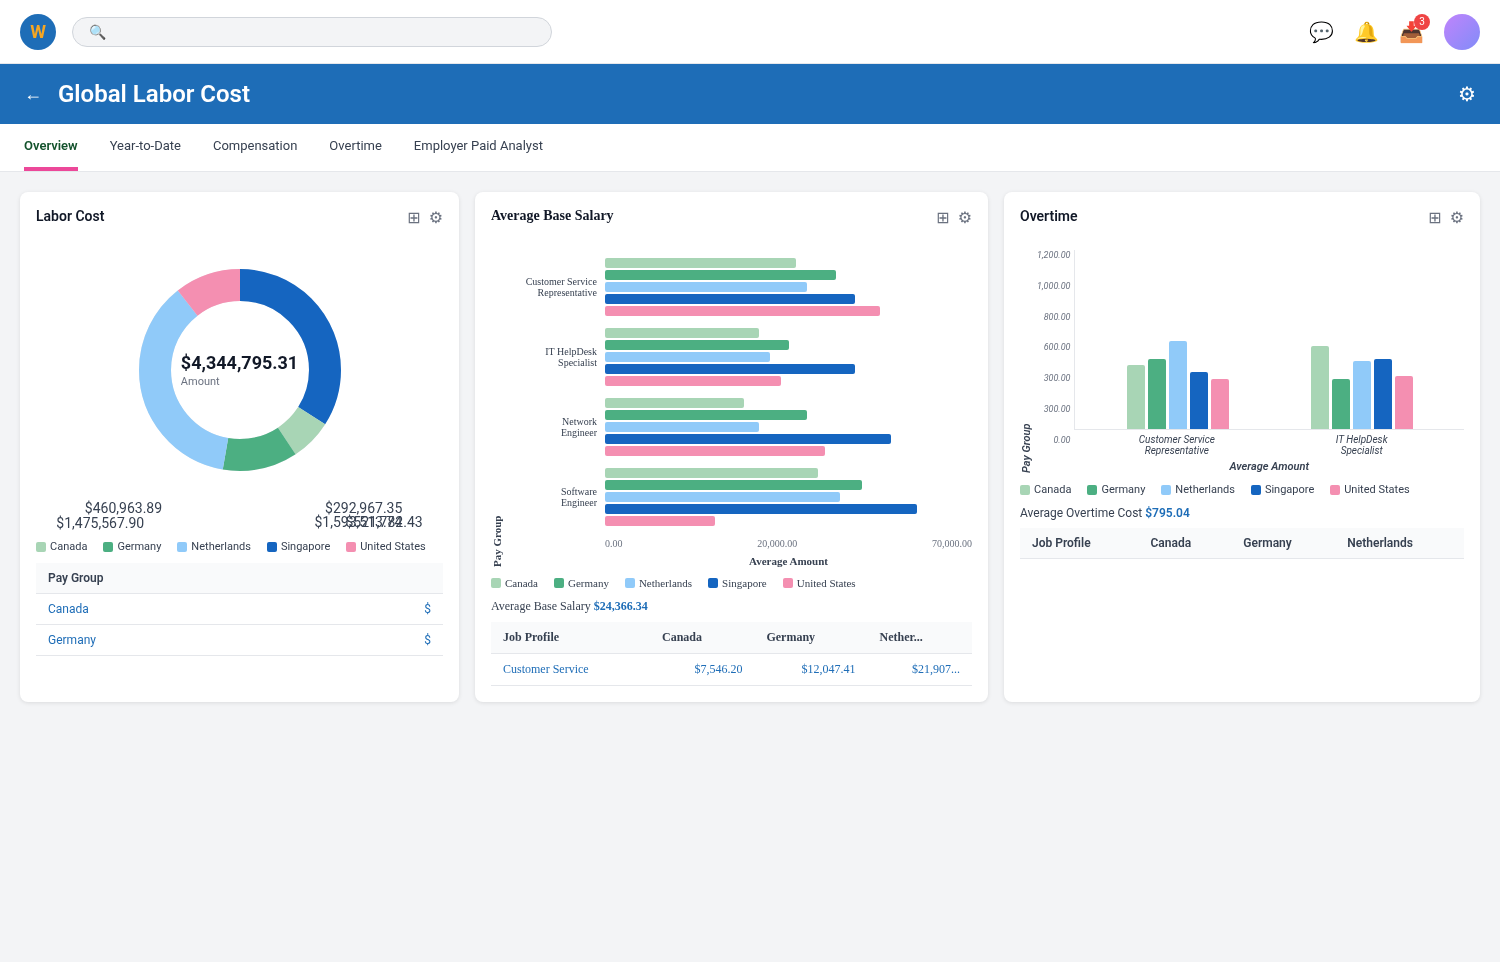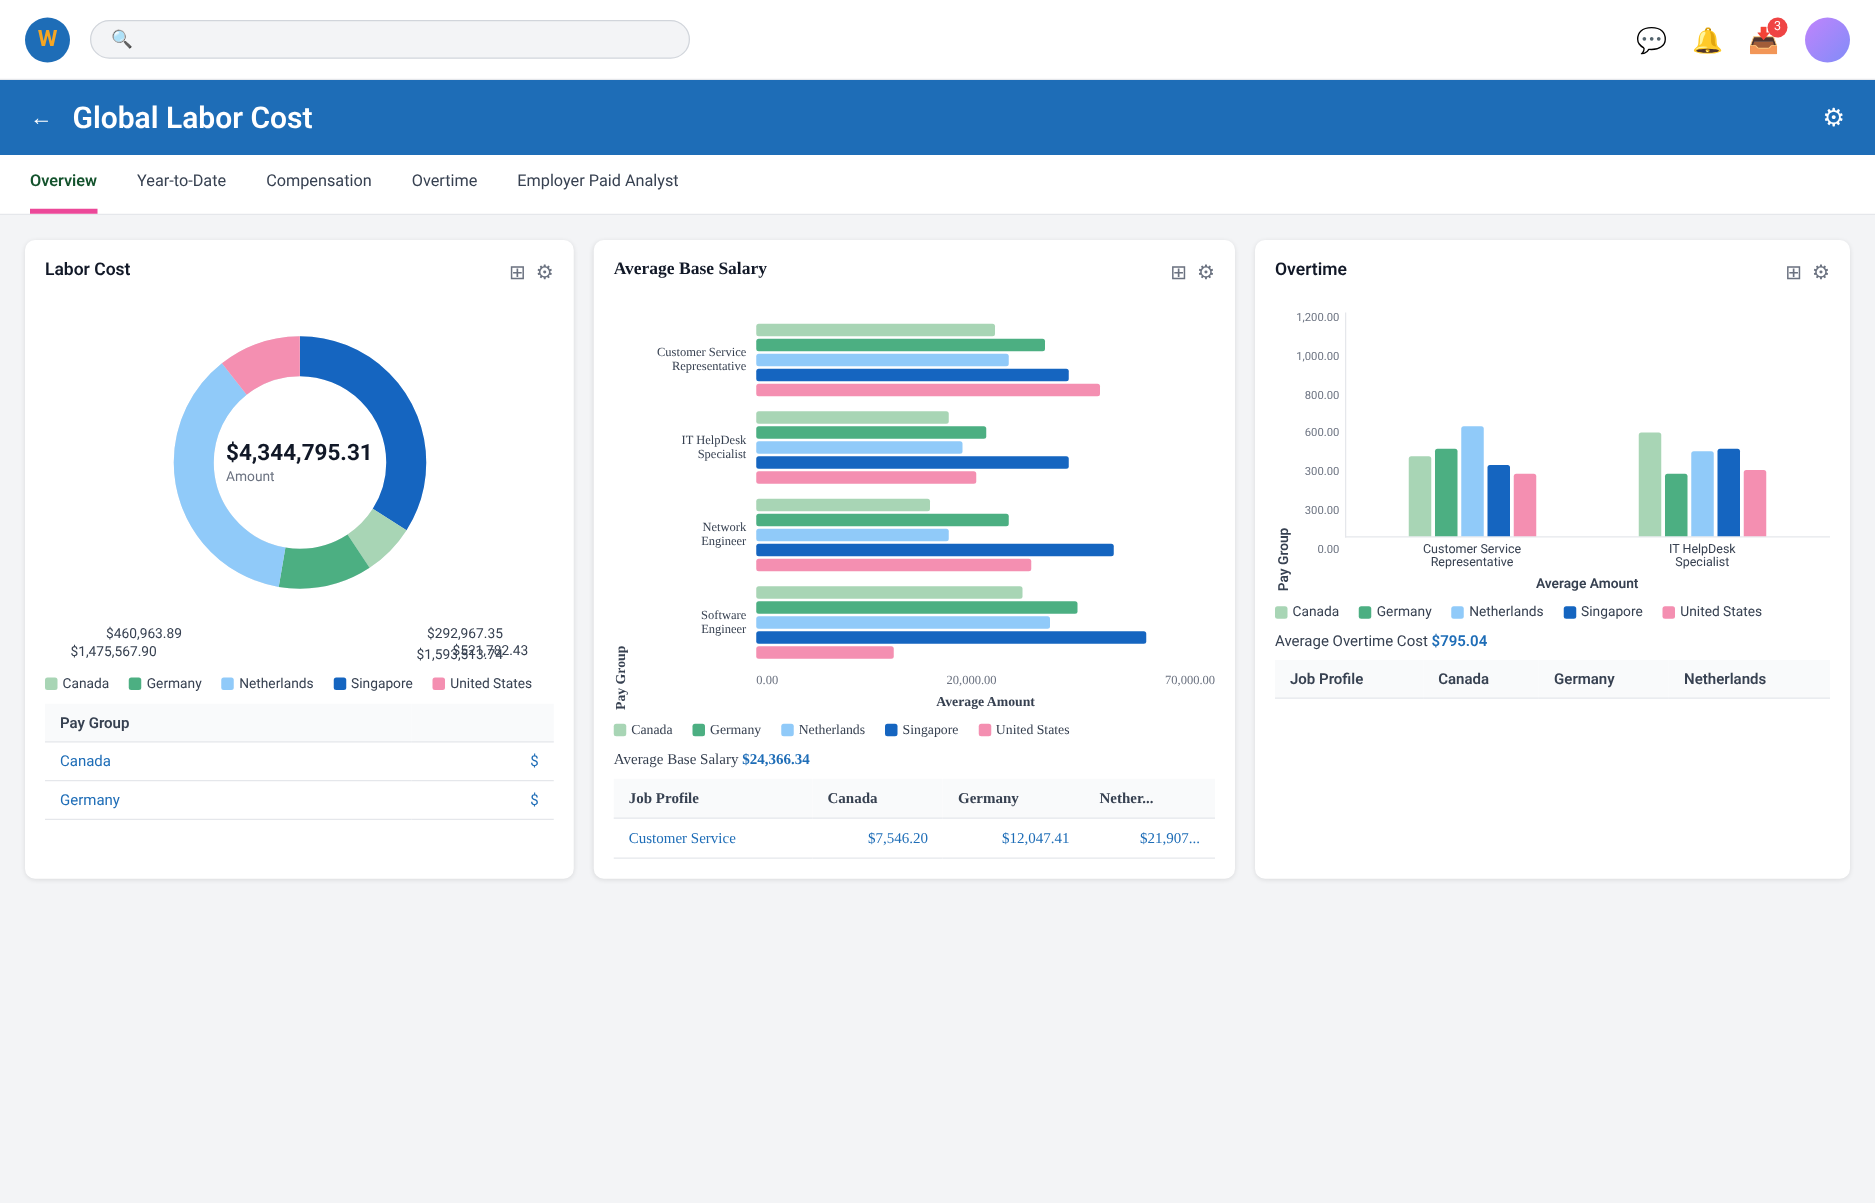--- a/index.html
+++ b/index.html
@@ -132,21 +132,21 @@
         <circle cx="120" cy="120" r="85" fill="none" stroke="#90caf9" stroke-width="32" stroke-dasharray="195.7 518.5" stroke-dashoffset="-281.2" transform="rotate(-90 120 120)"></circle>
 
         <circle cx="120" cy="120" r="85" fill="none" stroke="#f48fb1" stroke-width="32" stroke-dasharray="56.5 657.9" stroke-dashoffset="-476.9" transform="rotate(-90 120 120)"></circle>
       </svg>
       <div class="donut-label">
         <div class="donut-amount">$4,344,795.31</div>
         <div class="donut-sub">Amount</div>
       </div>
     </div>
 
-    <div style="position:relative; height:30px; font-size:11px; color:#374151; margin-bottom:8px;">
+    <div style="position:relative; height:30px; font-size:14px; color:#374151; margin-bottom:8px;">
       <span style="position:absolute; left:12%; top:0;">$460,963.89</span>
       <span style="position:absolute; right:10%; top:0;">$292,967.35</span>
       <span style="position:absolute; right:5%; top:14px;">$521,782.43</span>
       <span style="position:absolute; left:5%; top:50%;">$1,475,567.90</span>
       <span style="position:absolute; right:10%; bottom:0;">$1,593,513.74</span>
     </div>
 
     <div class="legend">
       <div class="legend-item">
         <div class="legend-dot" style="background:#a8d5b5;"></div>
@@ -312,21 +312,21 @@
 
   <div class="card" style="flex: 1.2;">
     <div class="card-header">
       <span class="card-title">Overtime</span>
       <div class="card-icons">
         <span style="font-size:16px; cursor:pointer;">⊞</span>
         <span style="font-size:16px; cursor:pointer;">⚙</span>
       </div>
     </div>
 
-    <div style="display:flex; gap:4px;">
+    <div style="display:flex; gap:4px;font-style:italic;">
       <div class="y-axis-label">Pay Group</div>
       <div class="y-axis" style="font-size:9px; padding-bottom:28px;">
         <span>1,200.00</span>
         <span>1,000.00</span>
         <span>800.00</span>
         <span>600.00</span>
         <span>300.00</span>
         <span>300.00</span>
         <span>0.00</span>
       </div>

